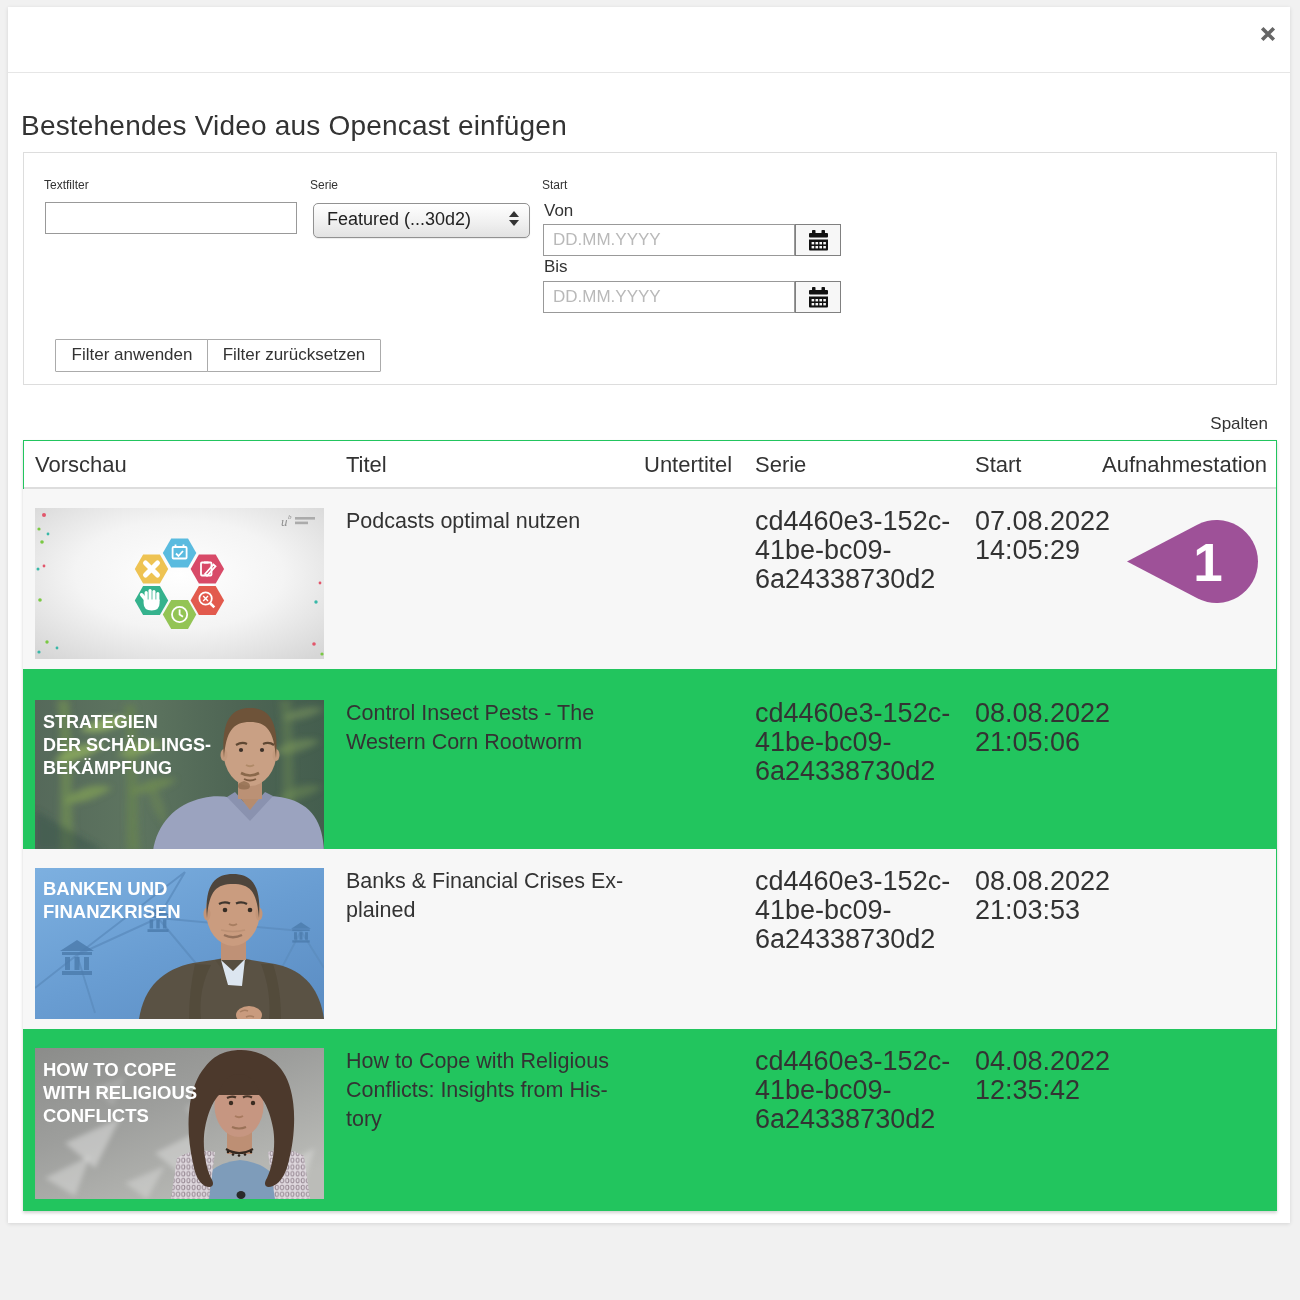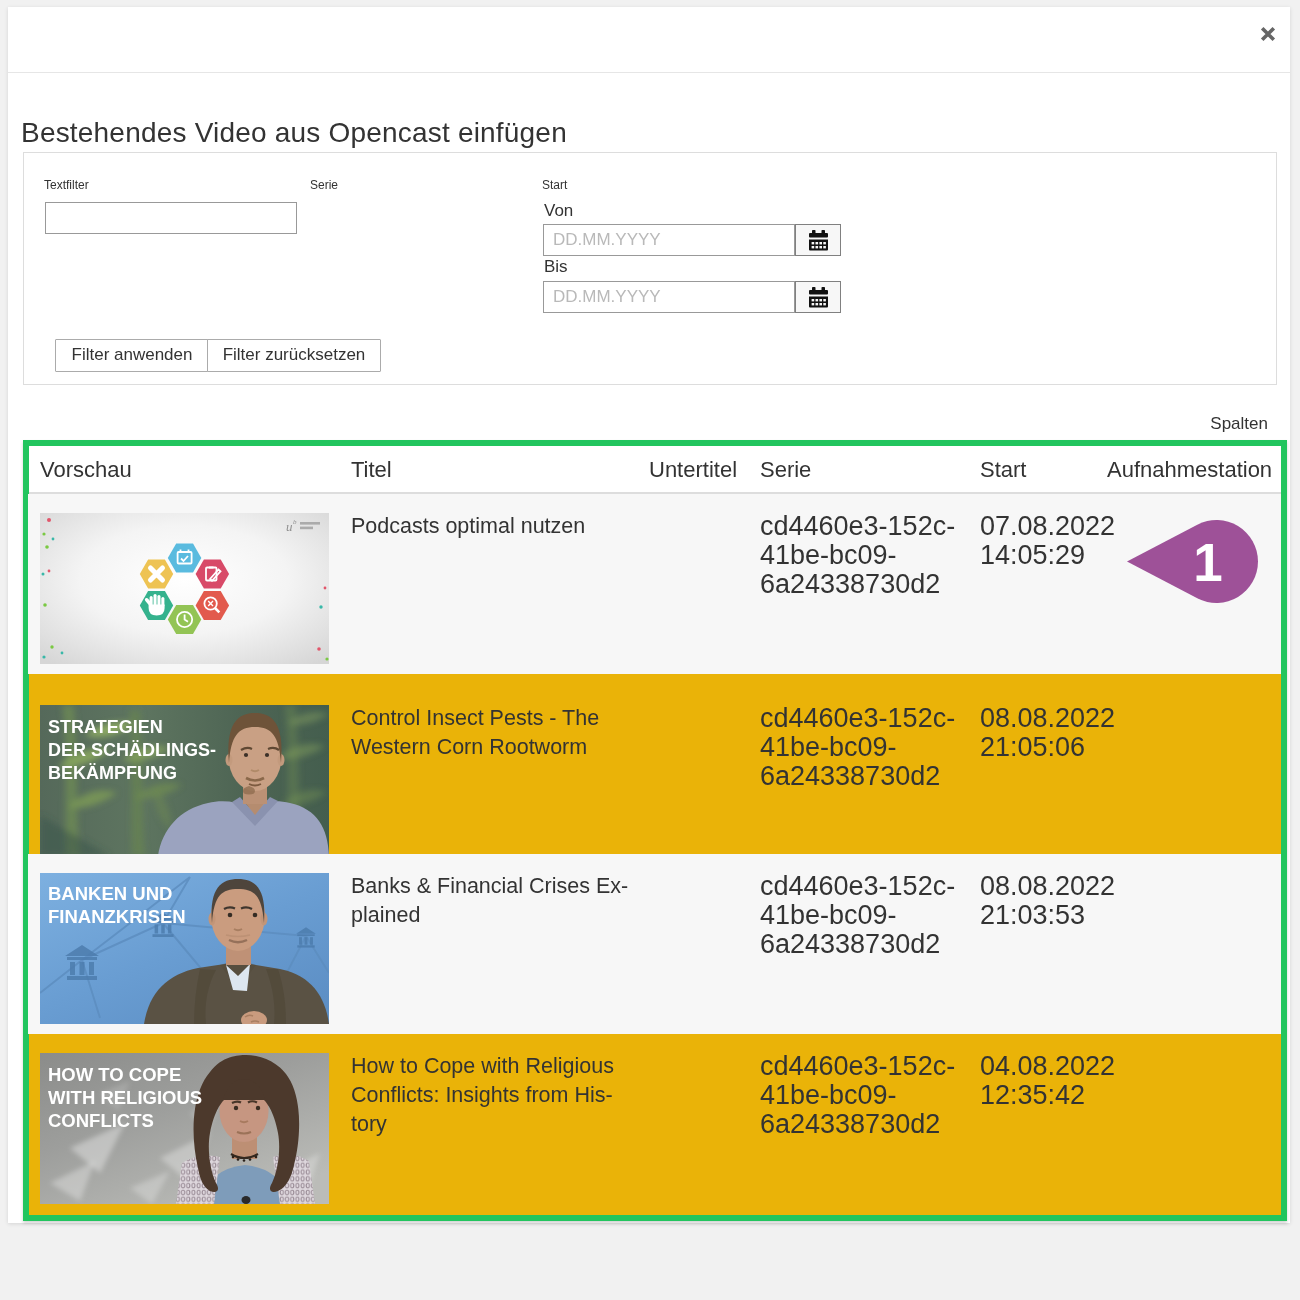--- a/index.html
+++ b/index.html
@@ -1,35 +1,35 @@
 <!DOCTYPE html>
 <html><head>
 <meta charset="utf-8">
 <style>
 html,body{margin:0;padding:0;}
 body{width:1300px;height:1300px;background:#f1f1f1;font-family:"Liberation Sans",sans-serif;color:#333;position:relative;overflow:hidden;}
 .modal{position:absolute;left:8px;top:7px;width:1282px;height:1216px;background:#fff;box-shadow:0 1px 4px rgba(0,0,0,0.12);}
 .topline{position:absolute;left:0;top:65px;width:100%;height:1px;background:#e6e6e6;}
 .closex{position:absolute;right:14px;top:19px;width:16px;height:16px;}
-h1.title{position:absolute;left:13px;top:110px;margin:0;font-size:28px;font-weight:400;color:#333;letter-spacing:0.2px;}
+h1.title{position:absolute;left:13px;top:103px;margin:0;font-size:28px;font-weight:400;color:#333;letter-spacing:0.2px;}
 .fpanel{position:absolute;left:15px;top:145px;width:1252px;height:231px;border:1px solid #ddd;background:#fff;}
 .lbl{position:absolute;font-size:12px;color:#333;}
 .slbl{position:absolute;font-size:17px;color:#333;}
 .tinput{position:absolute;border:1px solid #999;background:#fff;}
 .dph{font-size:17px;color:#b9b9b9;padding:5px 16px 0 9px;}
 .sel{position:absolute;left:289px;top:50px;width:215px;height:33px;border:1px solid #919191;border-radius:5px;background:linear-gradient(#ffffff,#efefef 60%,#e2e2e2);box-shadow:0 1px 1px rgba(0,0,0,0.08);}
 .sel .st{position:absolute;left:13px;top:5px;font-size:18px;color:#222;}
 .arr{position:absolute;left:195px;top:7px;}
 .arr div{width:0;height:0;border-left:5px solid transparent;border-right:5px solid transparent;}
 .arr .up{border-bottom:6px solid #333;margin-bottom:3px;}
 .arr .dn{border-top:6px solid #333;}
 .calbtn{position:absolute;border:1px solid #808080;background:#f7f7f7;}
 .fbtn{position:absolute;top:186px;height:31px;border:1px solid #ababab;background:#fff;font-size:17px;color:#333;text-align:center;line-height:29px;border-radius:1px;}
 .spalten{position:absolute;right:22px;top:407px;font-size:17px;color:#333;}
-.tbl{position:absolute;left:15px;top:433px;width:1252px;height:769px;border:6px solid #22c55e;background:#eab308;box-shadow:0 2px 3px rgba(0,0,0,0.18);}
+.tbl{position:absolute;left:15px;top:433px;width:1252px;height:769px;border:1px solid #22c55e;background:#22c55e;box-shadow:0 2px 3px rgba(0,0,0,0.18);}
 .thead{position:absolute;left:0;top:0;width:100%;height:46px;border-bottom:2px solid #ddd;background:#fff;}
 .th{position:absolute;top:11px;font-size:22px;color:#333;}
 .row{position:absolute;left:-1px;width:1253px;height:180px;}
 .odd{background:#f7f7f7;}
 .cell{position:absolute;font-size:27px;line-height:29px;color:#333;}
 .tcell{font-size:21.5px;}
 .thumb{position:absolute;left:12px;top:19px;width:289px;height:151px;}
 .marker{position:absolute;left:1112px;top:507px;width:140px;height:95px;}
 </style>
 </head>
@@ -37,20 +37,27 @@
 <div class="modal">
   <svg class="closex" viewBox="0 0 16 16">
       <path d="M2.2 2.2 L13.8 13.8 M13.8 2.2 L2.2 13.8" stroke="#666" stroke-width="3.6" stroke-linecap="butt"></path>
     </svg>
   <div class="topline"></div>
   <h1 class="title">Bestehendes Video aus Opencast einfügen</h1>
   <div class="fpanel">
     <div class="lbl" style="left:20px;top:25px;">Textfilter</div>
     <div class="tinput" style="left:21px;top:49px;width:250px;height:30px;"></div>
     <div class="lbl" style="left:286px;top:25px;">Serie</div>
+    <div class="sel">
+        <div class="st">Featured (...30d2)</div>
+        <div class="arr">
+          <div class="up"></div>
+          <div class="dn"></div>
+        </div>
+      </div>
     <div class="lbl" style="left:518px;top:25px;">Start</div>
     <div class="slbl" style="left:520px;top:48px;">Von</div>
     <div class="tinput" style="left:519px;top:71px;width:250px;height:30px;">
         <div class="dph">DD.MM.YYYY</div>
       </div>
     <div class="calbtn" style="left:771px;top:71px;width:44px;height:30px;">
       <svg width="44" height="30" viewBox="0 0 44 30">
           <g fill="#111">
             <rect x="13" y="8" width="19" height="4.5" rx="1"></rect>
             <rect x="16" y="5" width="3.5" height="4" rx="0.8"></rect>

